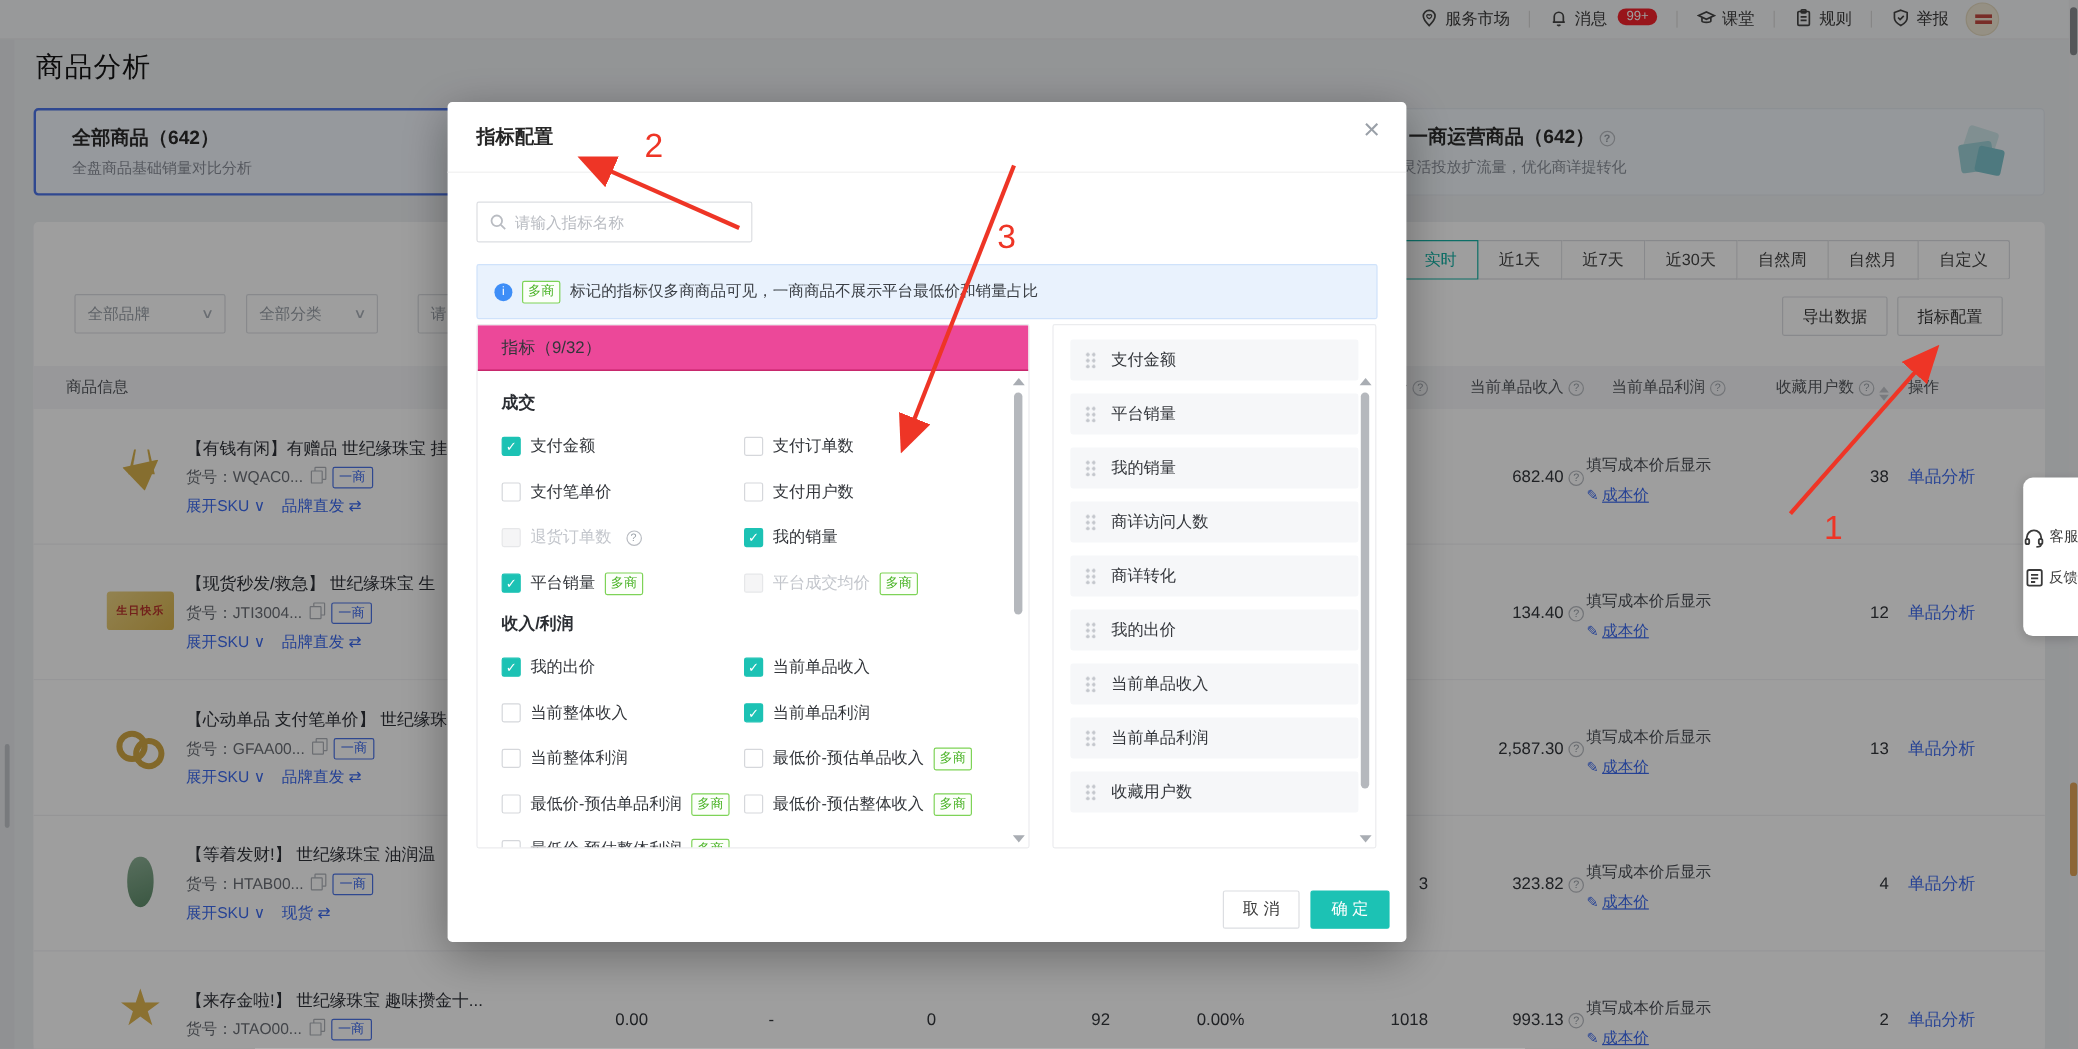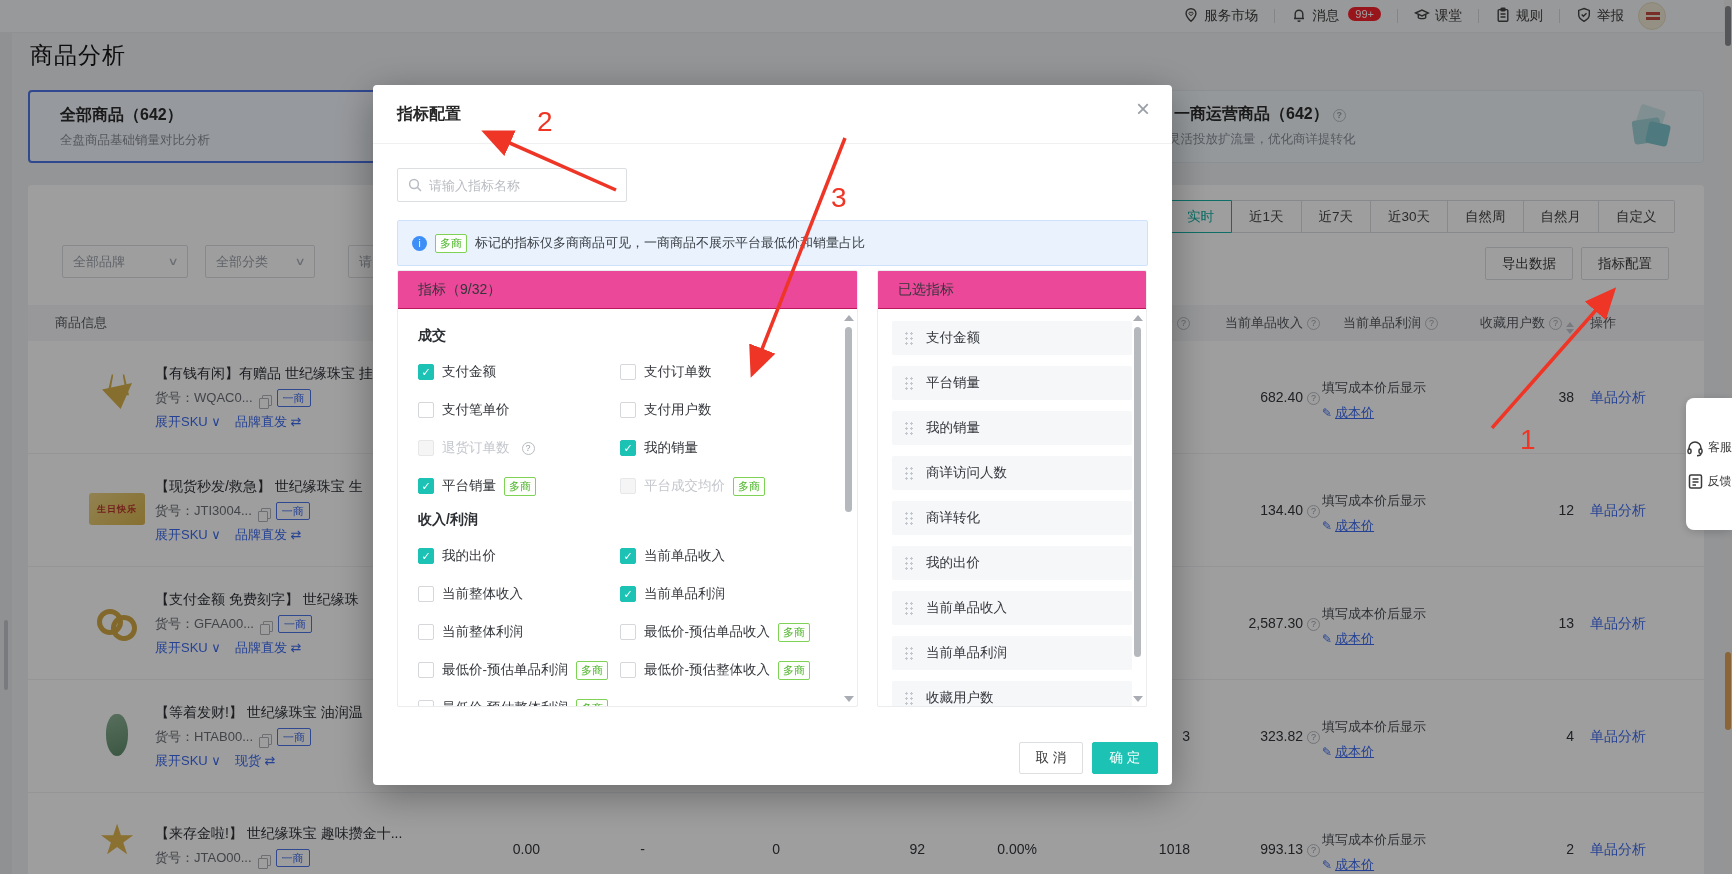--- a/index.html
+++ b/index.html
@@ -41,21 +41,21 @@
   .th{position:absolute;top:9px;font-size:13px;color:#55585e;white-space:nowrap}
   .trow{left:28px;width:1676px;height:113px;border-bottom:1px solid #f0f1f3;background:#fff}
   .cl-info{left:27px}
   .cl-pay{right:1164px}.cl-plat{right:1059px}.cl-my{right:924px}.cl-vis{right:779px}
   .cl-conv{right:667px}.cl-bid{right:514px}.cl-inc{right:384px}.cl-fav{right:130px}
   .cl-op{left:1562px}.cl-profit{left:1294px;width:156px;text-align:left}
   .cell{position:absolute;font-size:14px;color:#33363b;white-space:nowrap}
   .val{top:48px}
   .pimg{position:absolute;left:60px;top:26px;width:58px;height:58px;display:flex;align-items:center;justify-content:center}
   .pname{position:absolute;left:127px;top:24px;font-size:14px;color:#2e3138;white-space:nowrap}
-  .pskus{position:absolute;left:127px;top:48px;display:flex;align-items:flex-end;gap:6px;font-size:13px;color:#6b6f76;white-space:nowrap}
+  .pskus{position:absolute;left:127px;top:48px;display:flex;align-items:flex-start;gap:6px;font-size:13px;color:#6b6f76;white-space:nowrap}
   .plinks{position:absolute;left:127px;top:72px;display:flex;align-items:center;gap:14px;font-size:13px;white-space:nowrap}
   .blue{color:#3d6bf0;cursor:pointer}
   .tag-yishang{border:1px solid #4d74e8;color:#3d6bf0;font-size:11px;padding:0 5px;line-height:16px;border-radius:2px;background:#fff}
   .q{display:inline-flex;width:13px;height:13px;border:1px solid #b9bcc2;border-radius:50%;color:#9aa0a8;font-size:9px;align-items:center;justify-content:center;margin-left:4px;vertical-align:1px}
   .q::after{content:"?"}
   .profit-l1{font-size:13px;color:#4a4e55}
   .profit-l2{font-size:13px;margin-top:7px}
   .pencil{font-size:12px;margin-right:3px}
   .sorts{display:inline-flex;flex-direction:column;gap:2px;margin-left:4px;vertical-align:0px}
   .tri-u{width:0;height:0;border-left:4px solid transparent;border-right:4px solid transparent;border-bottom:5px solid #c3c6cc}
@@ -278,21 +278,21 @@
     </div>
   <span class="cell val cl-fav">12</span>
   <span class="cell val cl-op blue">单品分析</span>
 </div>
 
 <div class="a trow" style="top:567px">
   <div class="pimg">
       <span class="sh-ring"></span>
       <span class="sh-ring sh-ring2"></span>
     </div>
-  <div class="pname">【支付金额 免费刻字】 世纪缘珠</div>
+  <div class="pname">【心动单品 支付笔单价】 世纪缘珠</div>
   <div class="pskus">
       <span>货号：GFAA00...</span>
       <span class="copy-ic"></span>
       <span class="tag-yishang">一商</span>
     </div>
   <div class="plinks">
       <span class="blue"><span>展开SKU</span> <span>∨</span></span>
       <span class="blue"><span>品牌直发</span> <span>⇄</span></span>
     </div>
   <span class="cell val cl-bid"></span>
@@ -471,21 +471,20 @@
       </div>
     </div>
     <div class="vscroll">
       <i class="vs-up"></i>
       <i class="vs-thumb" style="top:12px;height:185px"></i>
       <i class="vs-dn"></i>
     </div>
   </div>
 
   <div class="panel panel-right">
-    <div class="panel-head">已选指标</div>
     <div class="sel-list">
       <div class="sel-item">
           <span class="dots"></span>
           <span>支付金额</span>
         </div>
       <div class="sel-item">
           <span class="dots"></span>
           <span>平台销量</span>
         </div>
       <div class="sel-item">

